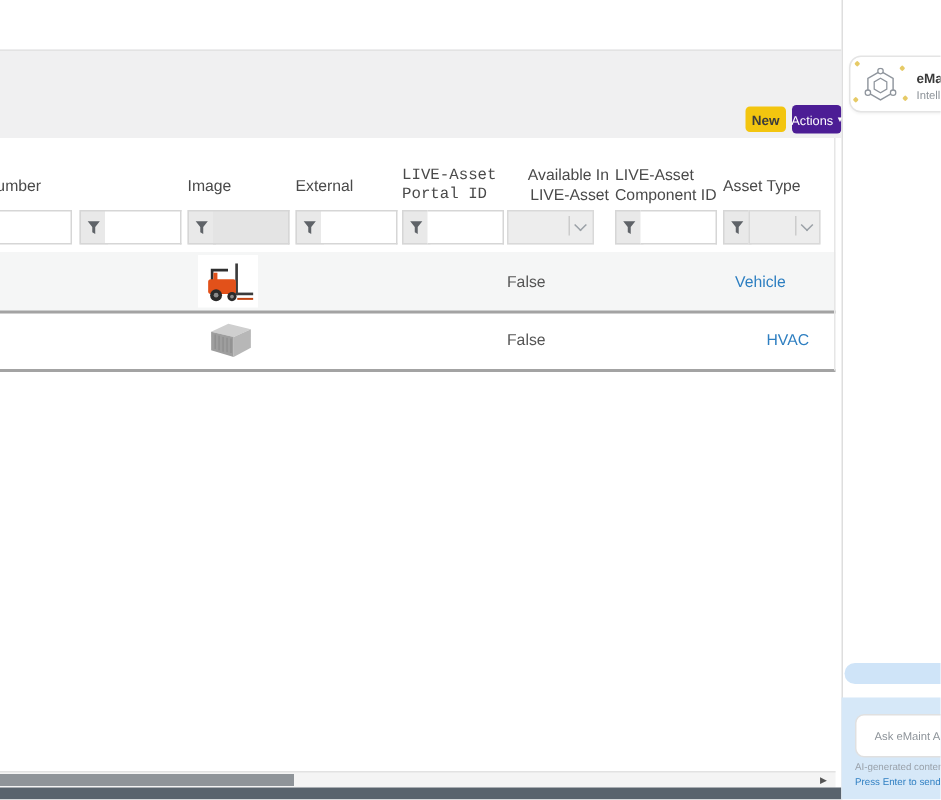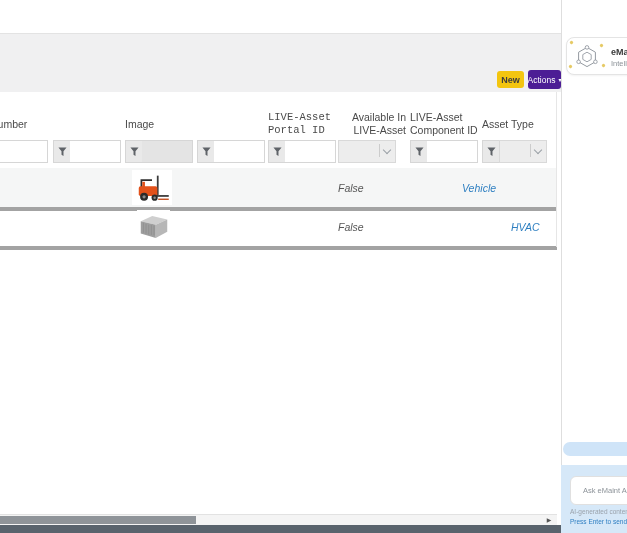--- a/index.html
+++ b/index.html
@@ -37,21 +37,21 @@
   .fbtn{position:absolute;top:0;width:17px;height:21px;background:#e9e9e9;border:1px solid #d6d6d6;
         display:flex;align-items:center;justify-content:center;cursor:pointer;}
   .fin{position:absolute;top:0;width:44px;height:21px;background:#ffffff;border:1px solid #d6d6d6;
        border-left:none;padding:0 3px;font-size:10px;color:#333;outline:none;}
   .fin.standalone{border-left:1px solid #d6d6d6;}
   .fin:disabled{background:#e4e4e4;}
   .fsel{position:absolute;top:0;height:21px;background:#ededed;border:1px solid #d9d9d9;cursor:pointer;}
   .fsel .divider{position:absolute;right:15px;top:3px;width:1px;height:13px;background:#cccccc;}
   .fsel .chev{right:5px;top:6px;width:5px;height:5px;}
 
-  .trow{position:absolute;left:0;width:557px;height:39px;border-bottom:4px solid #a3a3a3;cursor:pointer;font-style:italic;}
+  .trow{position:absolute;left:0;width:557px;height:39px;border-bottom:2px solid #a3a3a3;cursor:pointer;}
   .trow.alt{background:#f5f6f6;}
   .cell-txt{position:absolute;font-size:10.5px;color:#565656;}
   .cell-link{position:absolute;font-size:10.5px;color:#2E7FC1;cursor:pointer;}
   .imgbox{position:absolute;background:#ffffff;display:flex;align-items:center;justify-content:center;}
 
   .grid-right-border{left:556px;top:92px;width:1px;height:155px;background:#e6e6e6;}
 
   
   .hscroll-track{left:0;top:514px;width:557px;height:11px;background:#f4f4f4;border-top:1px solid #e2e2e2;}
   .hscroll-thumb{left:0;top:516px;width:196px;height:8px;background:#8f9499;cursor:grab;}
@@ -101,20 +101,21 @@
   </div>
 
   <div class="abs btn btn-clear">Clear</div>
   <div class="abs btn btn-savenew">Save new</div>
 </div>
 
 <div class="abs grid-area">
 
   <div class="col-h" style="left:-10px;top:12px;width:58px;">Number</div>
   <div class="col-h" style="left:125px;top:12px;">Image</div>
+  <div class="col-h" style="left:197px;top:12px;">External</div>
   <div class="col-h" style="left:268px;top:12px;font-family:Liberation Mono, monospace;">LIVE-Asset Portal ID</div>
   <div class="col-h" style="left:338px;top:12px;text-align:right;">Available In LIVE-Asset</div>
   <div class="col-h" style="left:410px;top:12px;">LIVE-Asset Component ID</div>
   <div class="col-h" style="left:482px;top:12px;">Asset Type</div>
 
   <div class="filter-row">
     <input class="fin standalone" style="left: -12px; width: 52px;">
 
     <div class="fbtn" style="left:53px;">
       <svg width="9" height="10" viewBox="0 0 10 11">
@@ -176,21 +177,21 @@
         <rect x="5" y="15" width="21" height="11" rx="2" fill="#e2511a"></rect>
         <rect x="9" y="10" width="3" height="6" fill="#e2511a"></rect>
         <circle cx="11" cy="27" r="4.5" fill="#2b2b2b"></circle>
         <circle cx="11" cy="27" r="1.8" fill="#8a8a8a"></circle>
         <circle cx="23" cy="28" r="3.5" fill="#2b2b2b"></circle>
         <circle cx="23" cy="28" r="1.4" fill="#8a8a8a"></circle>
         <rect x="27" y="29" width="12" height="1.5" fill="#c04312"></rect>
       </svg>
     </div>
     <span class="cell-txt" style="left:338px;top:14px;">False</span>
-    <span class="cell-link" style="left:462px;top:14px;">Vehicle</span>
+    <span class="cell-link" style="left:490px;top:14px;">Vehicle</span>
   </div>
 
   <div class="trow" style="top:115px;">
     <div class="imgbox" style="left:137px;top:3px;width:33px;height:32px;">
       <svg width="30" height="27" viewBox="0 0 34 30">
         <polygon points="2,9 15,3 32,7 19,13" fill="#cfcfcf"></polygon>
         <polygon points="2,9 19,13 19,28 2,23" fill="#9e9e9e"></polygon>
         <polygon points="19,13 32,7 32,21 19,28" fill="#b7b7b7"></polygon>
         <path d="M5 11 v11 M8 12 v11 M11 13 v11 M14 13.5 v11 M17 14 v11" stroke="#8a8a8a" stroke-width="0.8" fill="none"></path>
       </svg>

